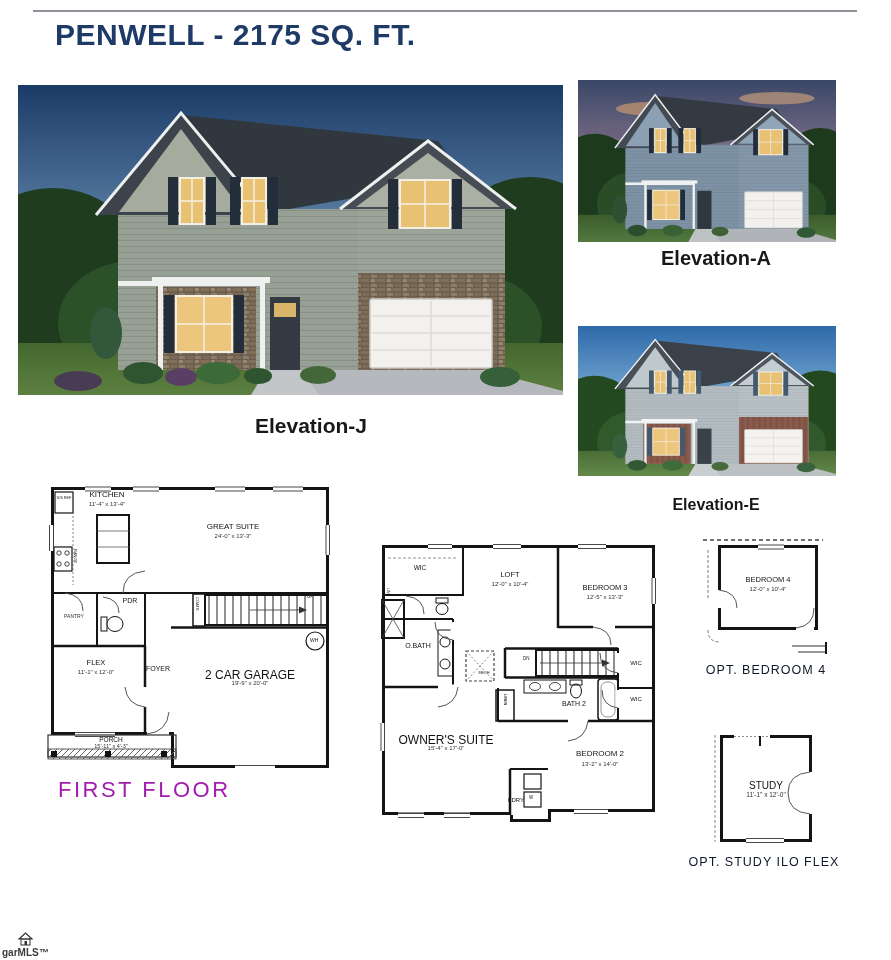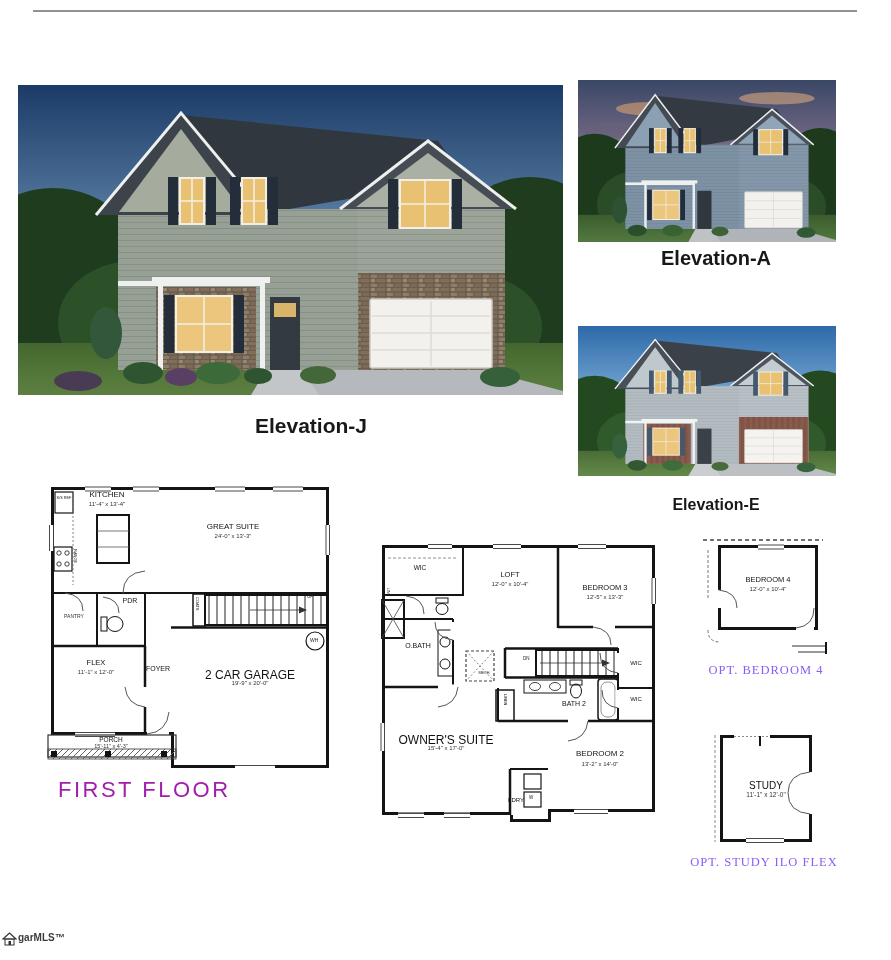--- a/index.html
+++ b/index.html
@@ -10,40 +10,41 @@
   #title{position:absolute;left:55px;top:18px;font-size:30px;font-weight:bold;
          letter-spacing:.5px;color:#1e3a66;white-space:nowrap;}
   
   .photo{position:absolute;overflow:hidden;}
   .photo svg{display:block;width:100%;height:100%;}
   
   .elev-label{position:absolute;transform:translateX(-50%);font-size:21px;font-weight:bold;
               color:#181818;white-space:nowrap;}
   .floor-caption{position:absolute;font-size:22px;letter-spacing:2.5px;color:#a21caf;white-space:nowrap;text-align:center;}
   .opt-caption{position:absolute;transform:translateX(-50%);font-size:12.5px;letter-spacing:1px;
-               color:#8b5cf6;white-space:nowrap;font-family:Liberation Serif, serif;}
+               color:#0f172a;white-space:nowrap;}
   
   .plan{position:absolute;color:#111;}
   .plan svg{position:absolute;left:0;top:0;}
   .rn{position:absolute;transform:translateX(-50%);font-weight:normal;white-space:nowrap;
       text-align:center;color:#111;line-height:1.1;}
   .rd{position:absolute;transform:translateX(-50%);font-weight:normal;white-space:nowrap;
       color:#333;line-height:1;}
   .vt{position:absolute;writing-mode:vertical-rl;white-space:nowrap;color:#222;line-height:1;}
   .tiny{position:absolute;color:#222;line-height:1.05;text-align:center;}
   
-  #watermark{position:absolute;left:2px;top:932px;display:flex;gap:1px;
-             color:#3c3c3c;font-size:10px;font-weight:bold;}
+  #watermark{position:absolute;left:2px;top:932px;display:flex;align-items:center;gap:1px;
+             color:#3c3c3c;font-size:10px;font-weight:bold;flex-direction:column;}
 </style>
 </head>
 <body>
 
 <div id="page">
 
   <div id="top-rule"></div>
+  <div id="title">PENWELL - 2175 SQ. FT.</div>
 
   <div class="photo" style="left:18px;top:85px;width:545px;height:310px">
     <svg viewBox="0 0 545 310">
       <defs>
         <linearGradient id="skyJ" x1="0" y1="0" x2="0" y2="1">
           <stop offset="0" stop-color="#1b3b66"></stop>
             <stop offset=".6" stop-color="#6e94b8"></stop>
             <stop offset=".92" stop-color="#a9c2d6"></stop>
         </linearGradient>
         <linearGradient id="grsJ" x1="0" y1="0" x2="0" y2="1">

